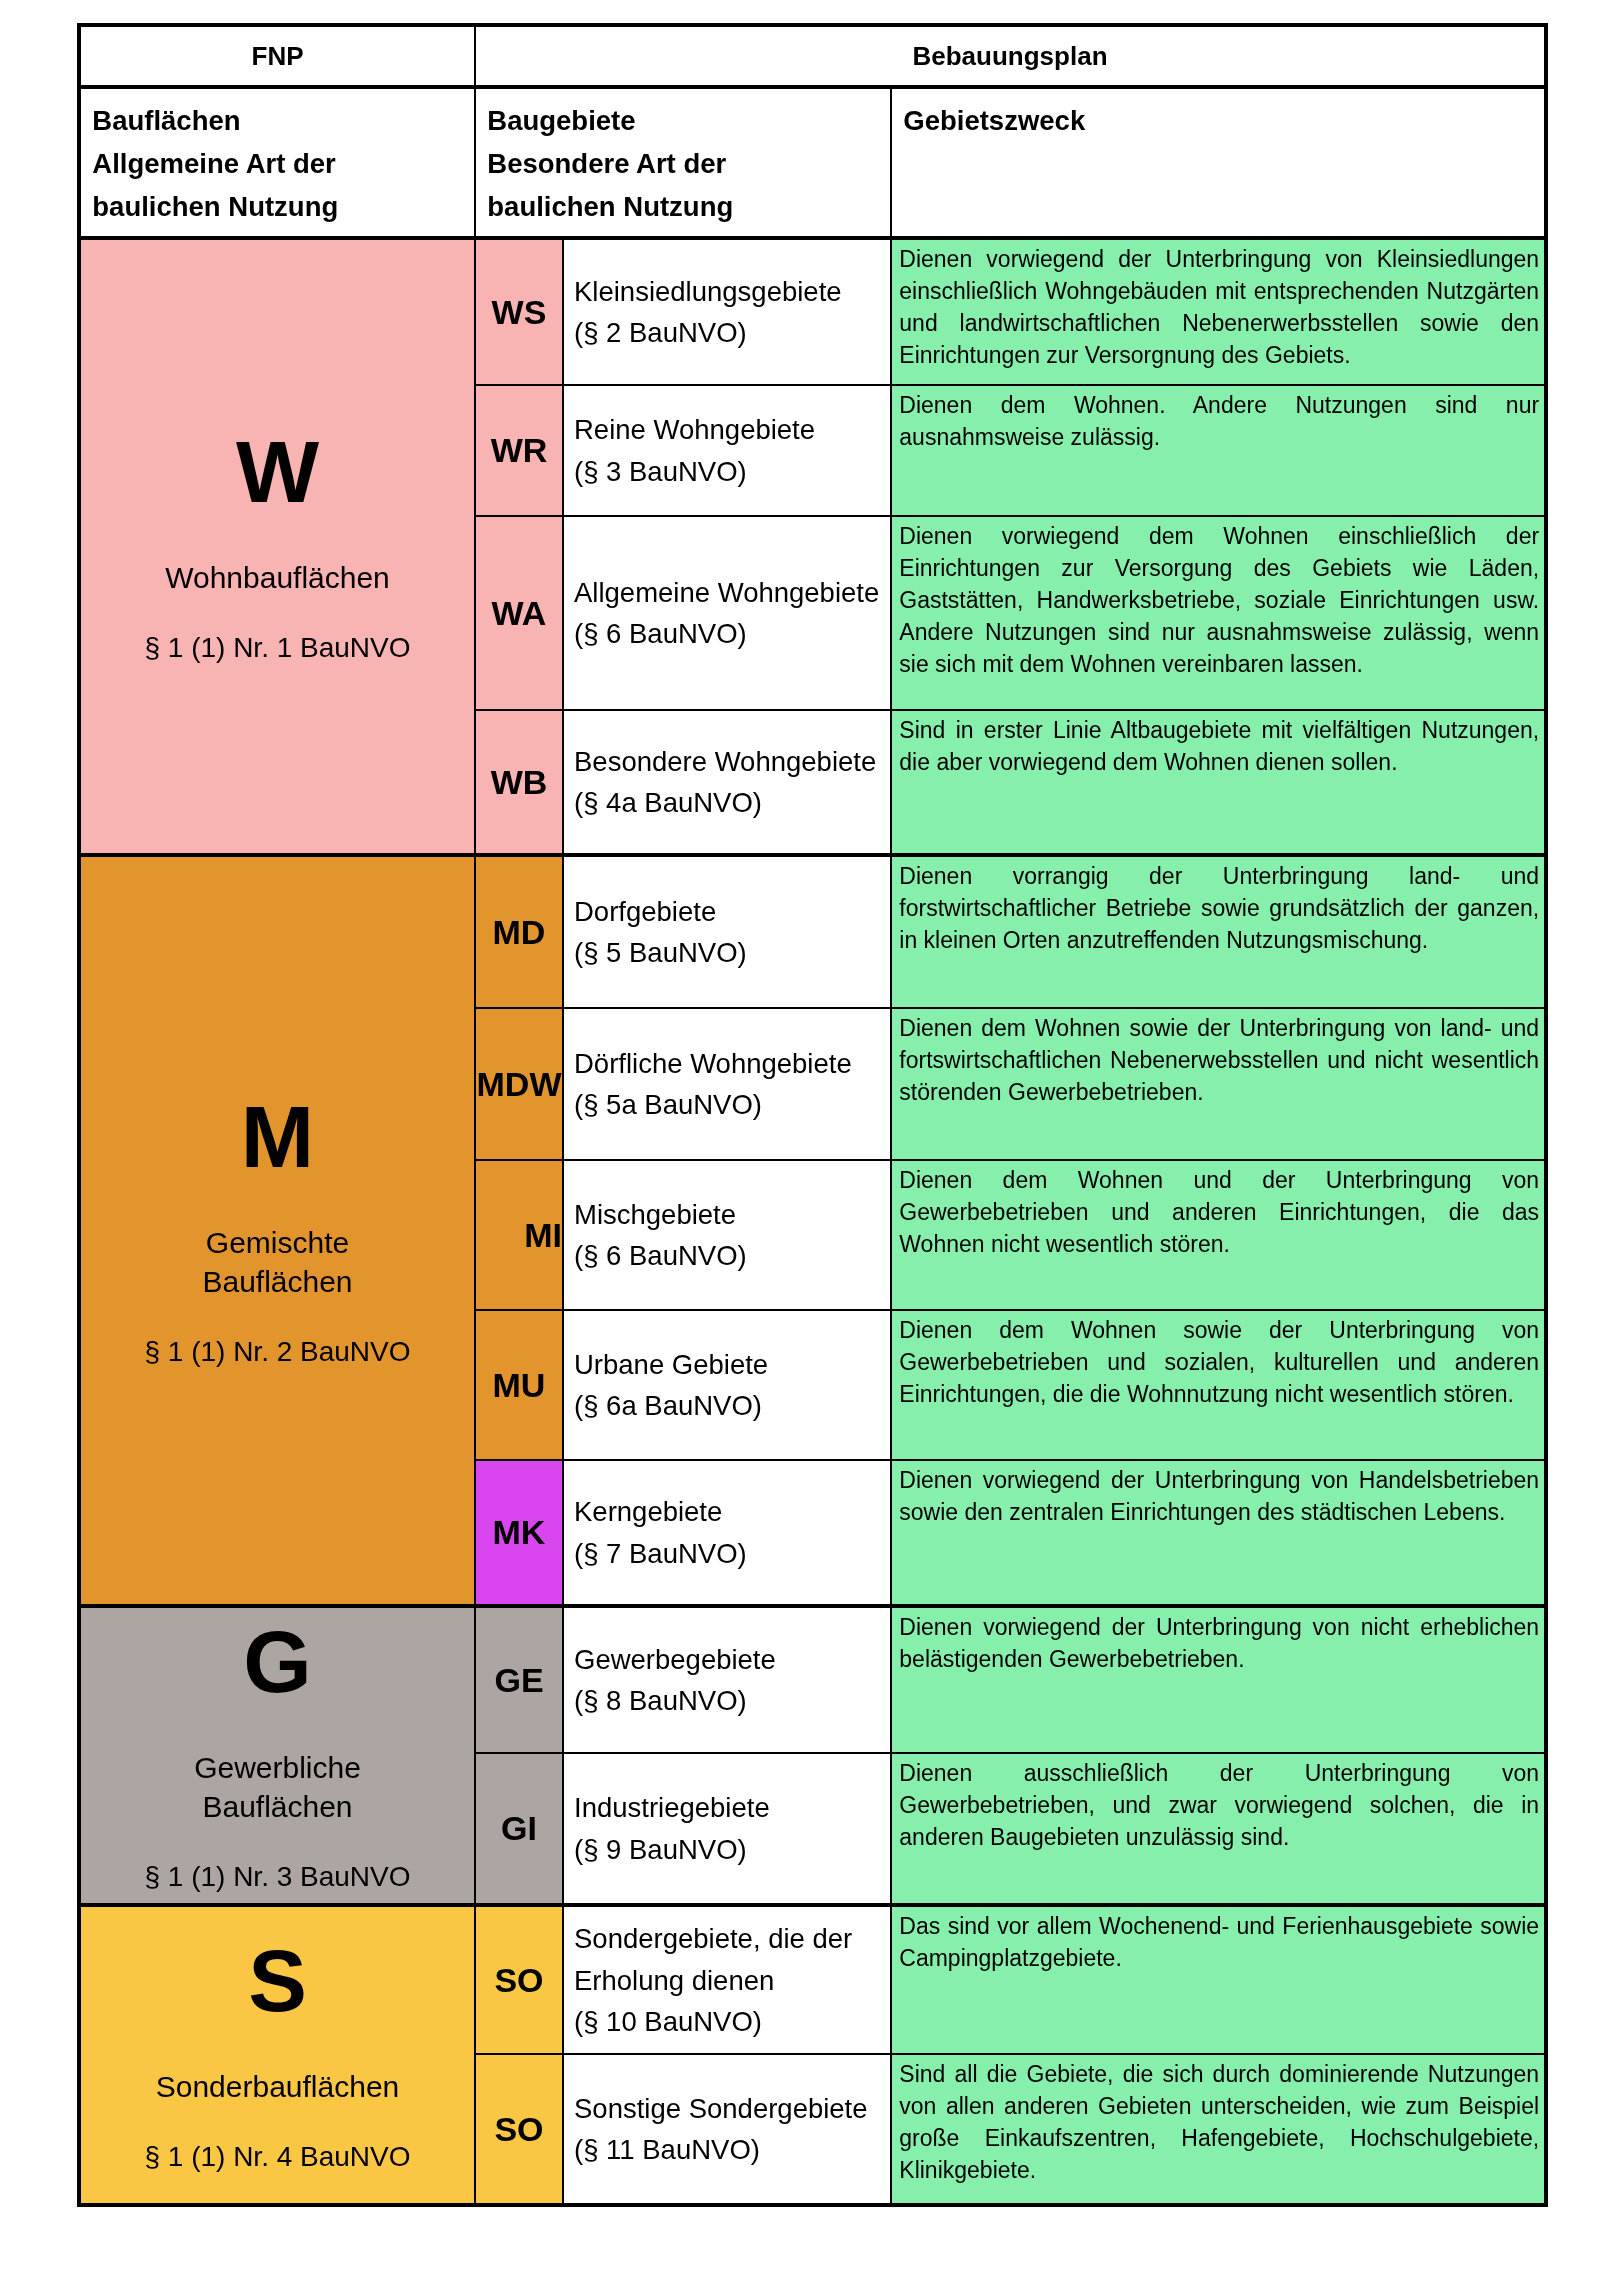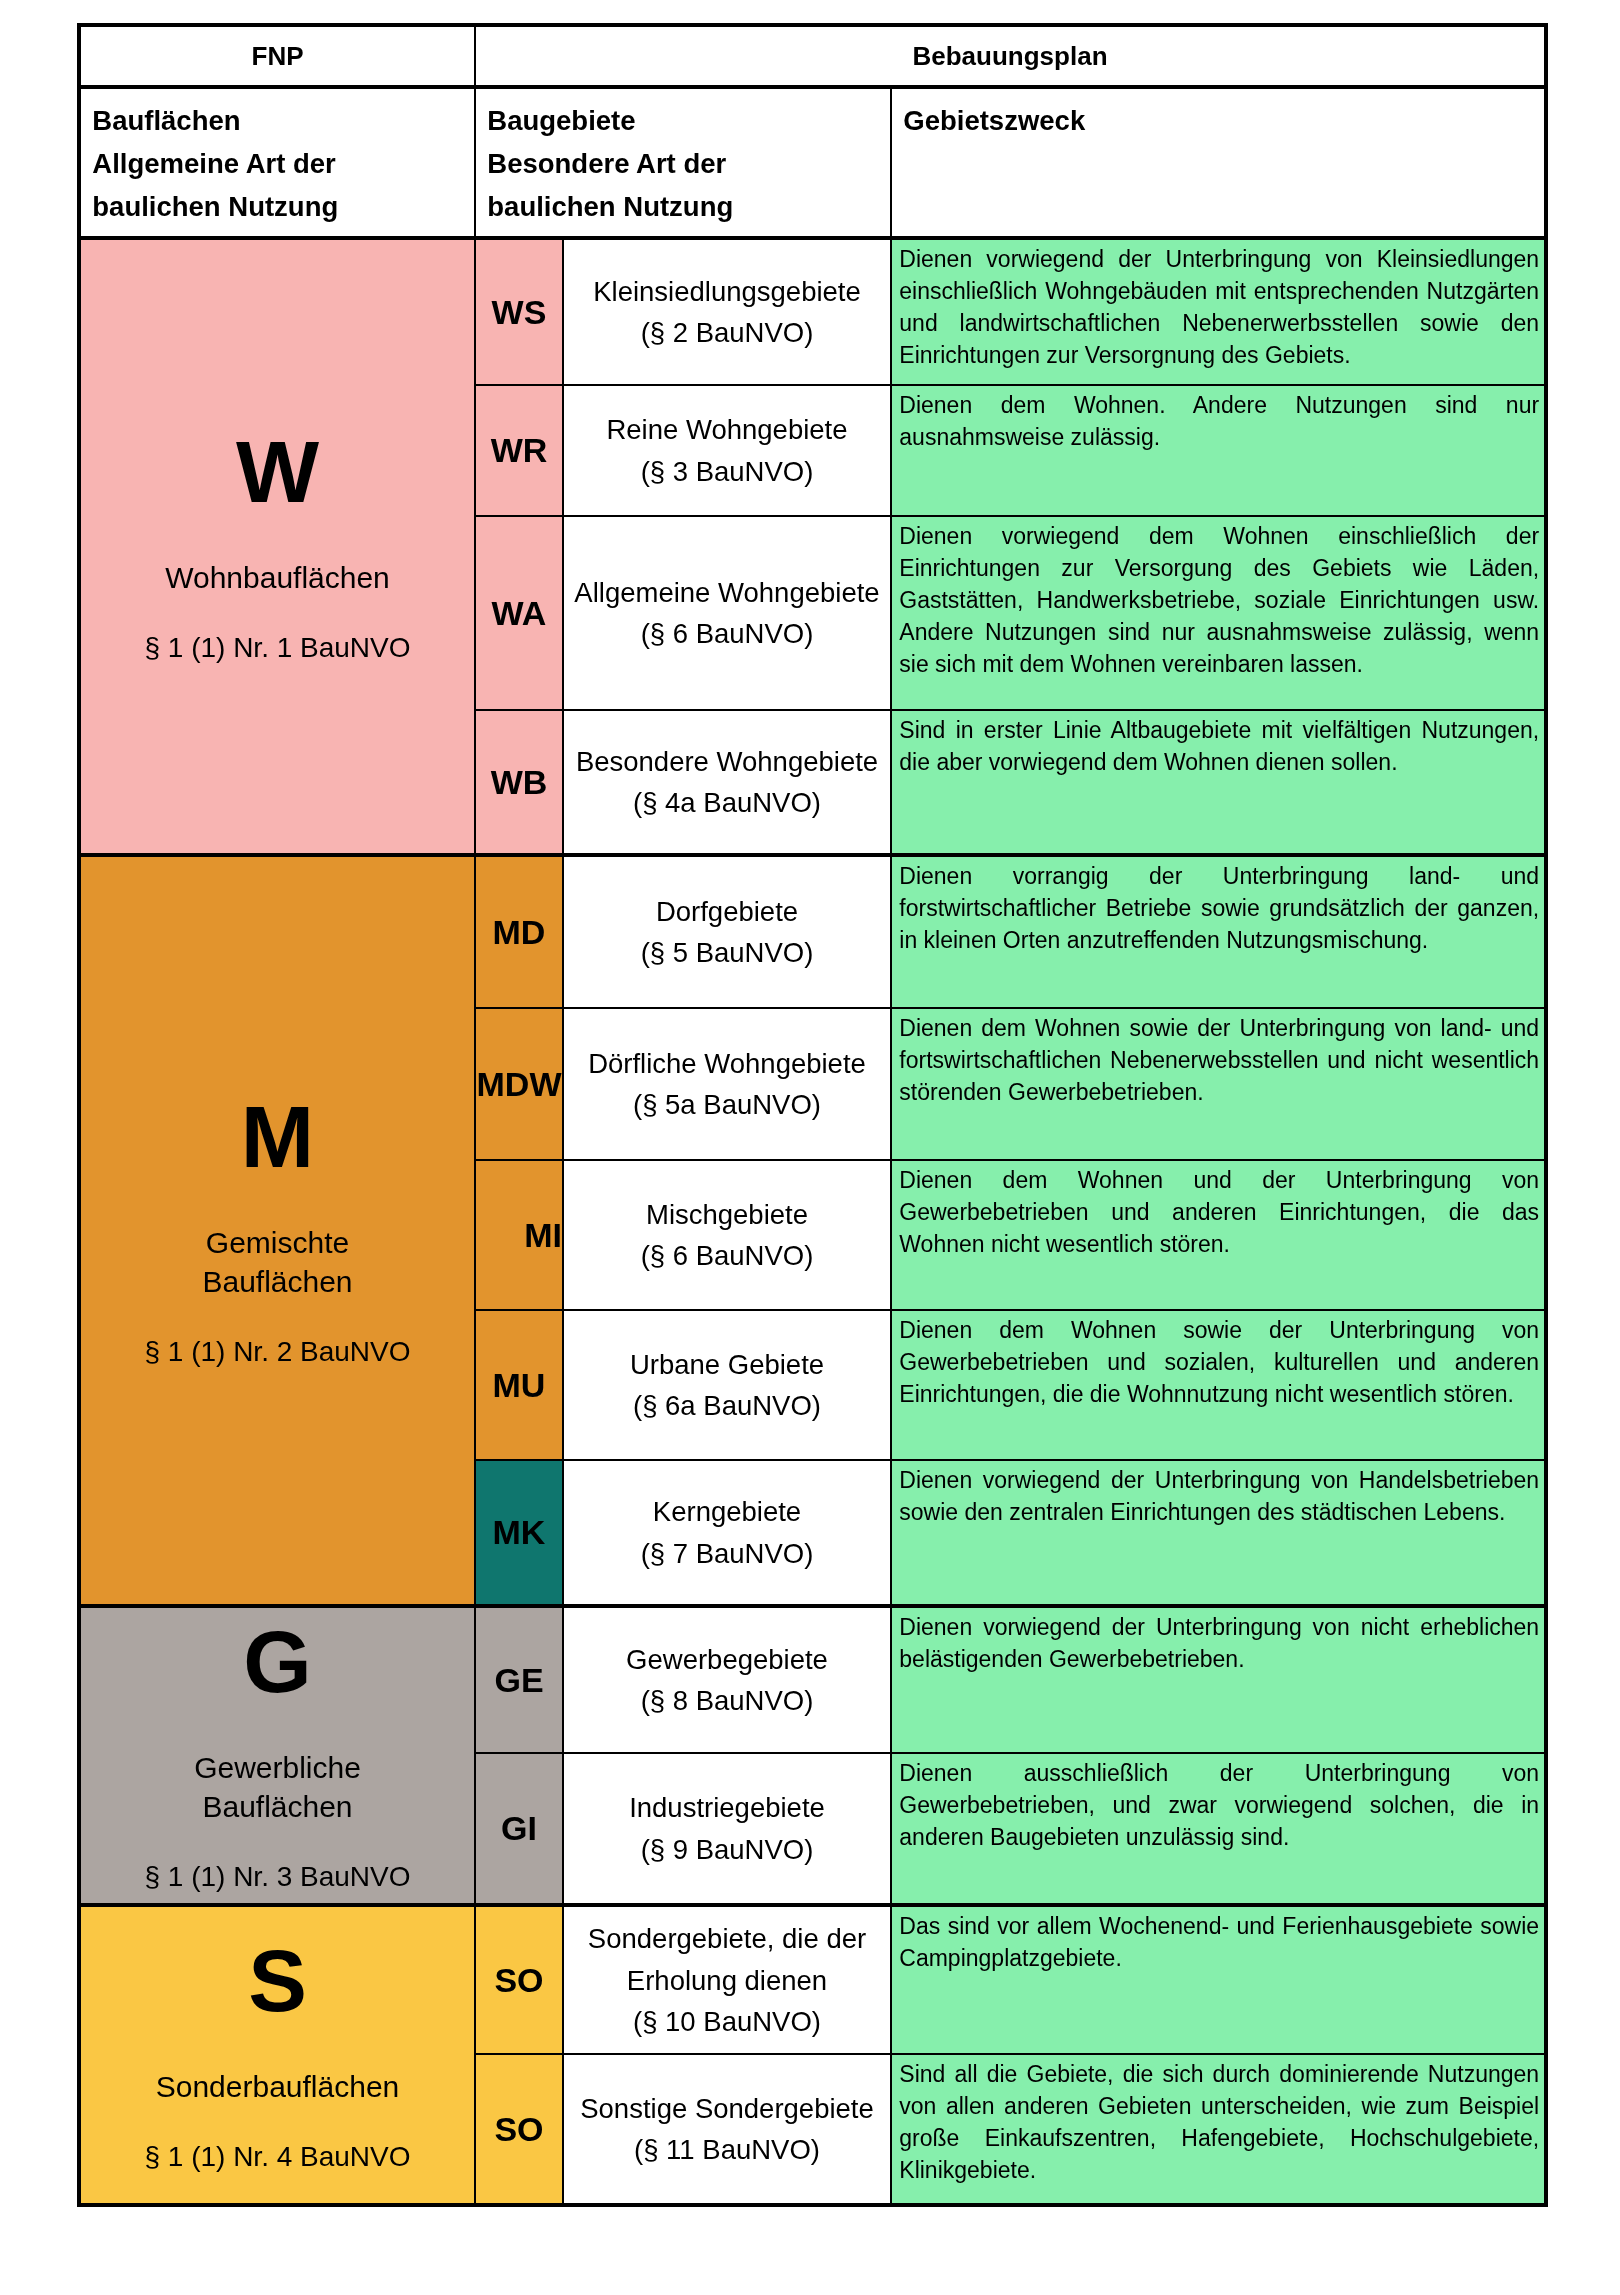--- a/index.html
+++ b/index.html
@@ -37,21 +37,21 @@
   td.section-cell{
     text-align:center;vertical-align:middle;
   }
   .sec-letter{font-size:88px;font-weight:bold;line-height:1;margin-bottom:42px;}
   .sec-name{font-size:30px;line-height:1.3;white-space:pre-line;margin-bottom:34px;}
   .sec-law{font-size:28px;line-height:1.2;}
   td.code-cell{
     font-size:34px;font-weight:bold;text-align:center;vertical-align:middle;
   }
   td.name-cell{
-    font-size:27.5px;text-align:center;vertical-align:middle;
+    font-size:27.5px;vertical-align:middle;
     line-height:1.5;white-space:pre-line;background:#fff;
     padding:0 10px;
   }
   td.purpose-cell{
     font-size:23px;line-height:32px;
     text-align:justify;vertical-align:top;
     padding:2.4px 4.9px 3.2px 7.3px;background:#86efac;
   }
 </style>
 </head>
@@ -133,21 +133,21 @@
 (§ 6 BauNVO)</td>
         <td class="purpose-cell">Dienen dem Wohnen und der Unterbringung von Gewerbebetrieben und anderen Einrichtungen, die das Wohnen nicht wesentlich stören.</td>
       </tr>
       <tr style="height: 150px;">
         <td class="code-cell" style="background: rgb(226, 148, 45);">MU</td>
         <td class="name-cell">Urbane Gebiete
 (§ 6a BauNVO)</td>
         <td class="purpose-cell">Dienen dem Wohnen sowie der Unterbringung von Gewerbebetrieben und sozialen, kulturellen und anderen Einrichtungen, die die Wohnnutzung nicht wesentlich stören.</td>
       </tr>
       <tr style="height: 146px;">
-        <td class="code-cell" style="background: #0f766e;">MK</td>
+        <td class="code-cell" style="background: #d946ef;">MK</td>
         <td class="name-cell">Kerngebiete
 (§ 7 BauNVO)</td>
         <td class="purpose-cell">Dienen vorwiegend der Unterbringung von Handelsbetrieben sowie den zentralen Einrichtungen des städtischen Lebens.</td>
       </tr>
       <tr class="section-start" style="height: 147px;">
         <td rowspan="2" class="section-cell" style="background: rgb(172, 165, 161);">
           <div class="sec-letter">G</div>
           <div class="sec-name">Gewerbliche
 Bauflächen</div>
           <div class="sec-law">§ 1 (1) Nr. 3 BauNVO</div>

